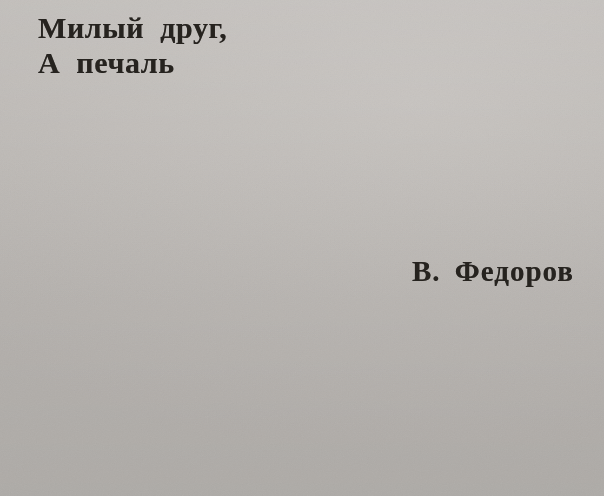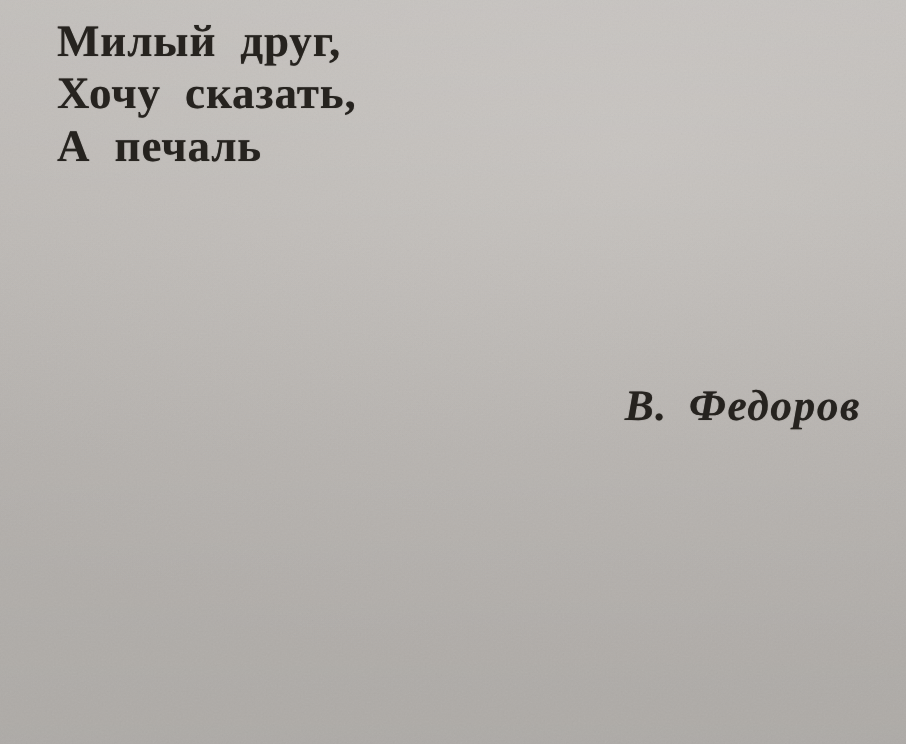--- a/index.html
+++ b/index.html
@@ -40,21 +40,20 @@
     word-spacing: 8px;
     white-space: nowrap;
     text-shadow: 0 0 0.6px rgba(38,35,31,0.55);
   }
   .signature {
     position: absolute;
     top: 255px;
     right: 30px;
     color: var(--ink, #26231f);
     font-size: 29px;
-    font-style: italic;
     font-weight: bold;
     letter-spacing: 1px;
     word-spacing: 6px;
     text-shadow: 0 0 0.6px rgba(38,35,31,0.55);
   }
 </style>
 </head>
 <body>
 
 <div class="paper">
@@ -65,19 +64,18 @@
       <feColorMatrix in="n" type="saturate" values="0"></feColorMatrix>
       <feComponentTransfer>
         <feFuncA type="linear" slope="0.16" intercept="0"></feFuncA>
       </feComponentTransfer>
     </filter>
     <rect width="604" height="496" filter="url(#grain)"></rect>
   </svg>
 
   <div class="poem">
     <div class="poem-line">Милый друг,</div>
-    <div class="poem-line">Хочу сказать,</div>
     <div class="poem-line">А печаль</div>
   </div>
 
   <div class="signature">В. Федоров</div>
 
 </div>
 
 </body></html>

